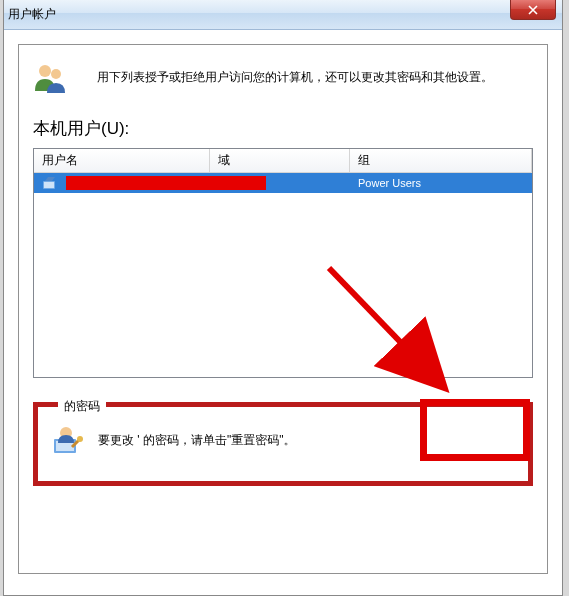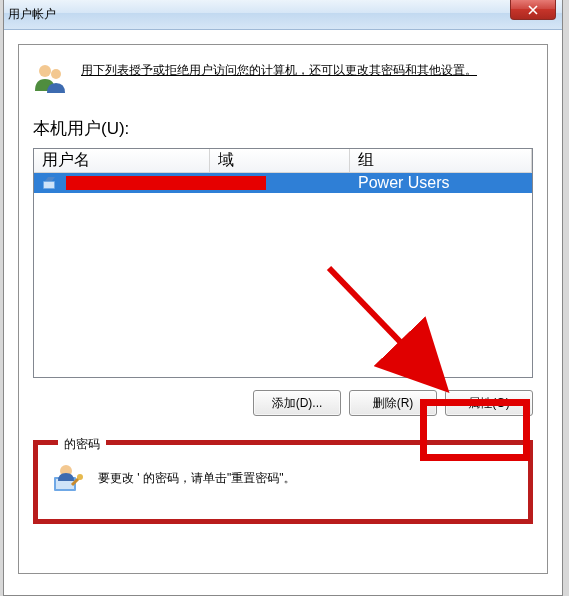--- a/index.html
+++ b/index.html
@@ -89,24 +89,23 @@
     .tabpanel {
       border: 1px solid #919191;
       padding: 16px 14px 14px 14px;
       min-height: 530px;
       background: #fff;
       position: relative;
       z-index: 1;
     }
     .intro-row {
       display: flex;
-      gap: 14px;
-      align-items: flex-start;
+      gap: 30px;
+      align-items: center;
       margin-bottom: 22px;
-      text-decoration: underline;
     }
     .users-icon {
       width: 34px;
       height: 34px;
       flex: 0 0 34px;
       position: relative;
     }
     .users-icon svg { width: 34px; height: 34px; }
     .intro-text {
       font-size: 12px;
@@ -126,41 +125,41 @@
     .ul-header {
       display: flex;
       background: linear-gradient(to bottom, #fff, #f2f4f7);
       border-bottom: 1px solid #d5d5d5;
       height: 24px;
       align-items: stretch;
     }
     .ul-hcol {
       padding: 4px 8px;
       border-right: 1px solid #d5d5d5;
-      font-size: 16px;
+      font-size: 12px;
       color: #000;
       display: flex;
       align-items: center;
     }
     .ul-hcol.c1 { width: 176px; }
     .ul-hcol.c2 { width: 140px; }
     .ul-hcol.c3 { flex: 1; }
     .ul-row {
       display: flex;
       height: 20px;
       align-items: center;
       background: #2f7fd6;
       color: #fff;
     }
     .ul-cell {
       padding: 0 8px;
       display: flex;
       align-items: center;
       gap: 4px;
-      font-size: 16px;
+      font-size: 11px;
       height: 100%;
       text-align: right;
     }
     .ul-cell.c1 { width: 176px; }
     .ul-cell.c2 { width: 140px; }
     .ul-cell.c3 { flex: 1; }
     .row-icon {
       width: 16px; height: 16px; flex: 0 0 16px;
       display: inline-flex; align-items: center; justify-content: center;
     }
@@ -293,31 +292,20 @@
                   <path d="M3 6 L6 2 L13 2 L10 6 Z" fill="#4e86c9"></path>
                 </svg>
               </span>
               <span class="redact"></span>
             </div>
             <div class="ul-cell c2"></div>
             <div class="ul-cell c3">Power Users</div>
           </div>
         </div>
 
-        <div class="btn-row">
-          <div class="btn">
-              <span>添加(D)...</span>
-            </div>
-          <div class="btn">
-              <span>删除(R)</span>
-            </div>
-          <div class="btn">
-              <span>属性(O)</span>
-            </div>
-        </div>
 
         <div class="groupbox">
           <div class="groupbox-legend">的密码</div>
           <div class="pw-row">
             <div class="pw-icon">
               <svg viewBox="0 0 34 34" width="34" height="34">
                 <rect x="4" y="16" width="22" height="14" rx="1" fill="#6fa8e6"></rect>
                 <rect x="6" y="18" width="18" height="10" fill="#cfe3f8"></rect>
                 <circle cx="16" cy="10" r="6" fill="#f3c891"></circle>
                 <path d="M8 20 Q8 12 16 12 Q24 12 24 20 Z" fill="#3d6bb0"></path>

